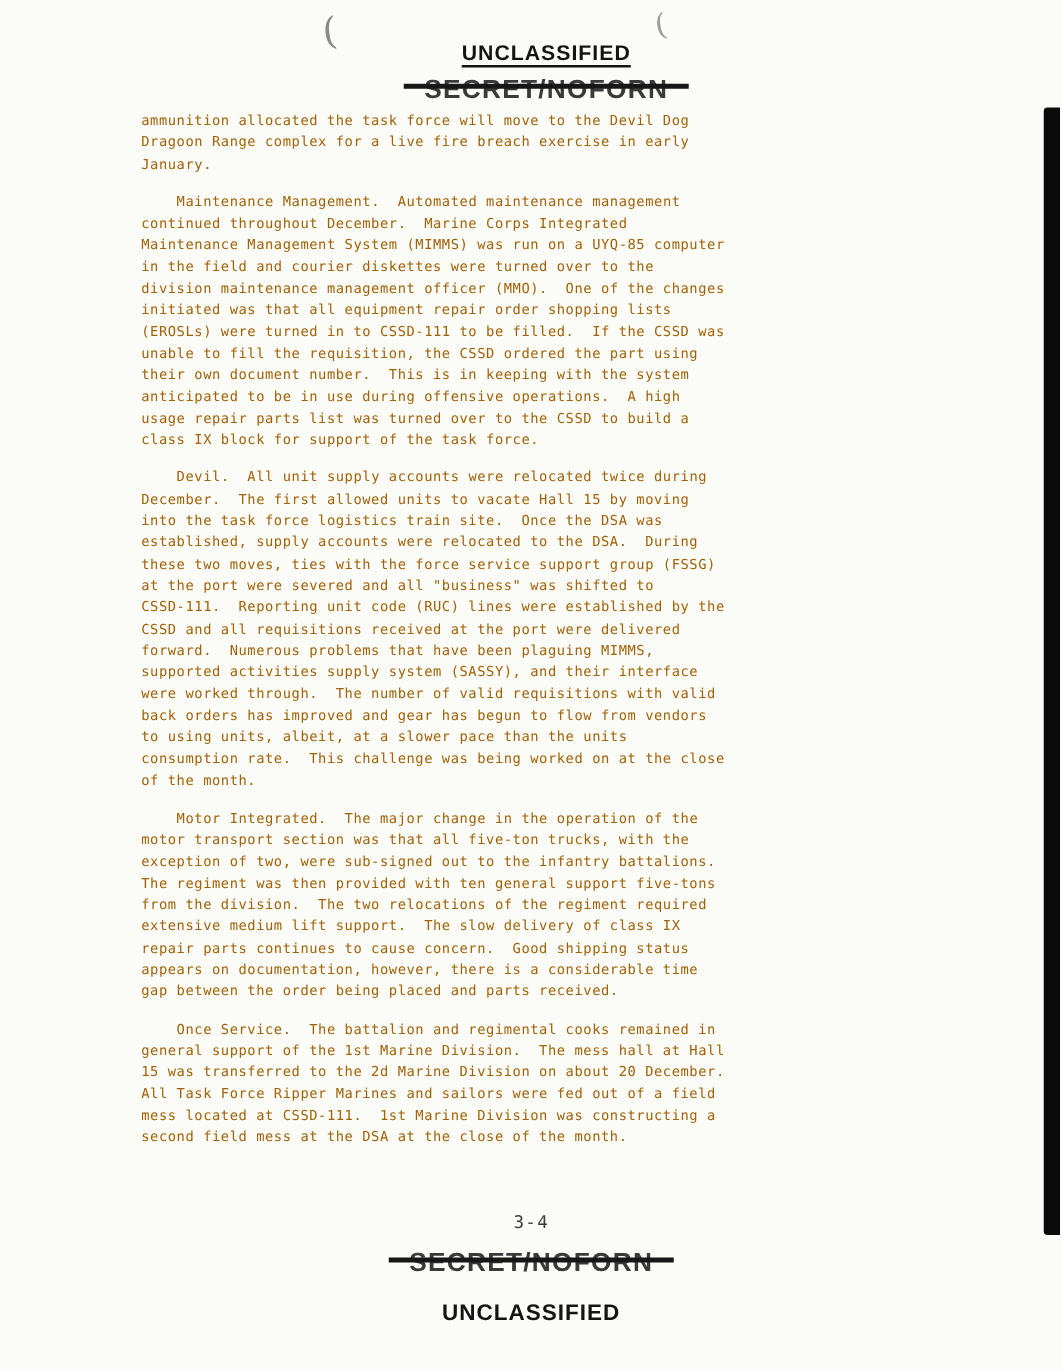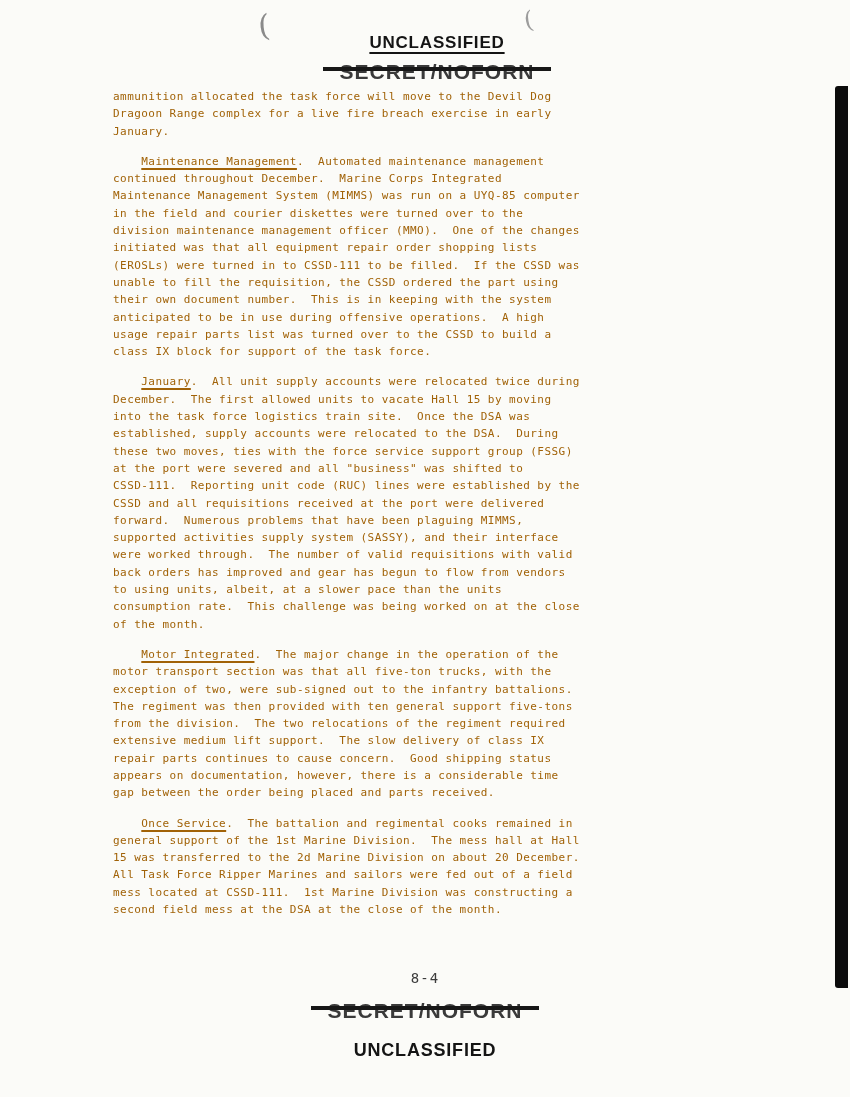--- a/index.html
+++ b/index.html
@@ -70,21 +70,20 @@
     top:88px;
     left:113px;
     width:665px;
     font-size:11px;
     line-height:17.3px;
     letter-spacing:0.45px;
     color:#a16207;
   }
   .para { white-space:pre-wrap; margin-bottom:13px; }
   .para .heading {
-    text-decoration:underline;
     text-decoration-thickness:1.5px;
     text-underline-offset:3px;
   }
   
   .page-number {
     position:absolute;
     top:970px;
     left:0; width:100%;
     text-align:center;
     font-size:14px;
@@ -122,21 +121,21 @@
 in the field and courier diskettes were turned over to the
 division maintenance management officer (MMO).  One of the changes
 initiated was that all equipment repair order shopping lists
 (EROSLs) were turned in to CSSD-111 to be filled.  If the CSSD was
 unable to fill the requisition, the CSSD ordered the part using
 their own document number.  This is in keeping with the system
 anticipated to be in use during offensive operations.  A high
 usage repair parts list was turned over to the CSSD to build a
 class IX block for support of the task force.</span></p>
 
-    <p class="para"><span>    </span><span class="heading">January</span><span>.  All unit supply accounts were relocated twice during
+    <p class="para"><span>    </span><span class="heading">Devil</span><span>.  All unit supply accounts were relocated twice during
 December.  The first allowed units to vacate Hall 15 by moving
 into the task force logistics train site.  Once the DSA was
 established, supply accounts were relocated to the DSA.  During
 these two moves, ties with the force service support group (FSSG)
 at the port were severed and all "business" was shifted to
 CSSD-111.  Reporting unit code (RUC) lines were established by the
 CSSD and all requisitions received at the port were delivered
 forward.  Numerous problems that have been plaguing MIMMS,
 supported activities supply system (SASSY), and their interface
 were worked through.  The number of valid requisitions with valid
@@ -157,21 +156,21 @@
 
     <p class="para"><span>    </span><span class="heading">Once Service</span><span>.  The battalion and regimental cooks remained in
 general support of the 1st Marine Division.  The mess hall at Hall
 15 was transferred to the 2d Marine Division on about 20 December.
 All Task Force Ripper Marines and sailors were fed out of a field
 mess located at CSSD-111.  1st Marine Division was constructing a
 second field mess at the DSA at the close of the month.</span></p>
 
   </div>
 
-  <div class="page-number">8-4</div>
+  <div class="page-number">3-4</div>
 
   <div class="classification-footer">
     <span class="struck-text">SECRET/NOFORN</span>
   </div>
 
   <div class="unclass-bottom-wrap">
     <span class="unclass bottom">UNCLASSIFIED</span>
   </div>
 
   <div class="scan-bar"></div>

